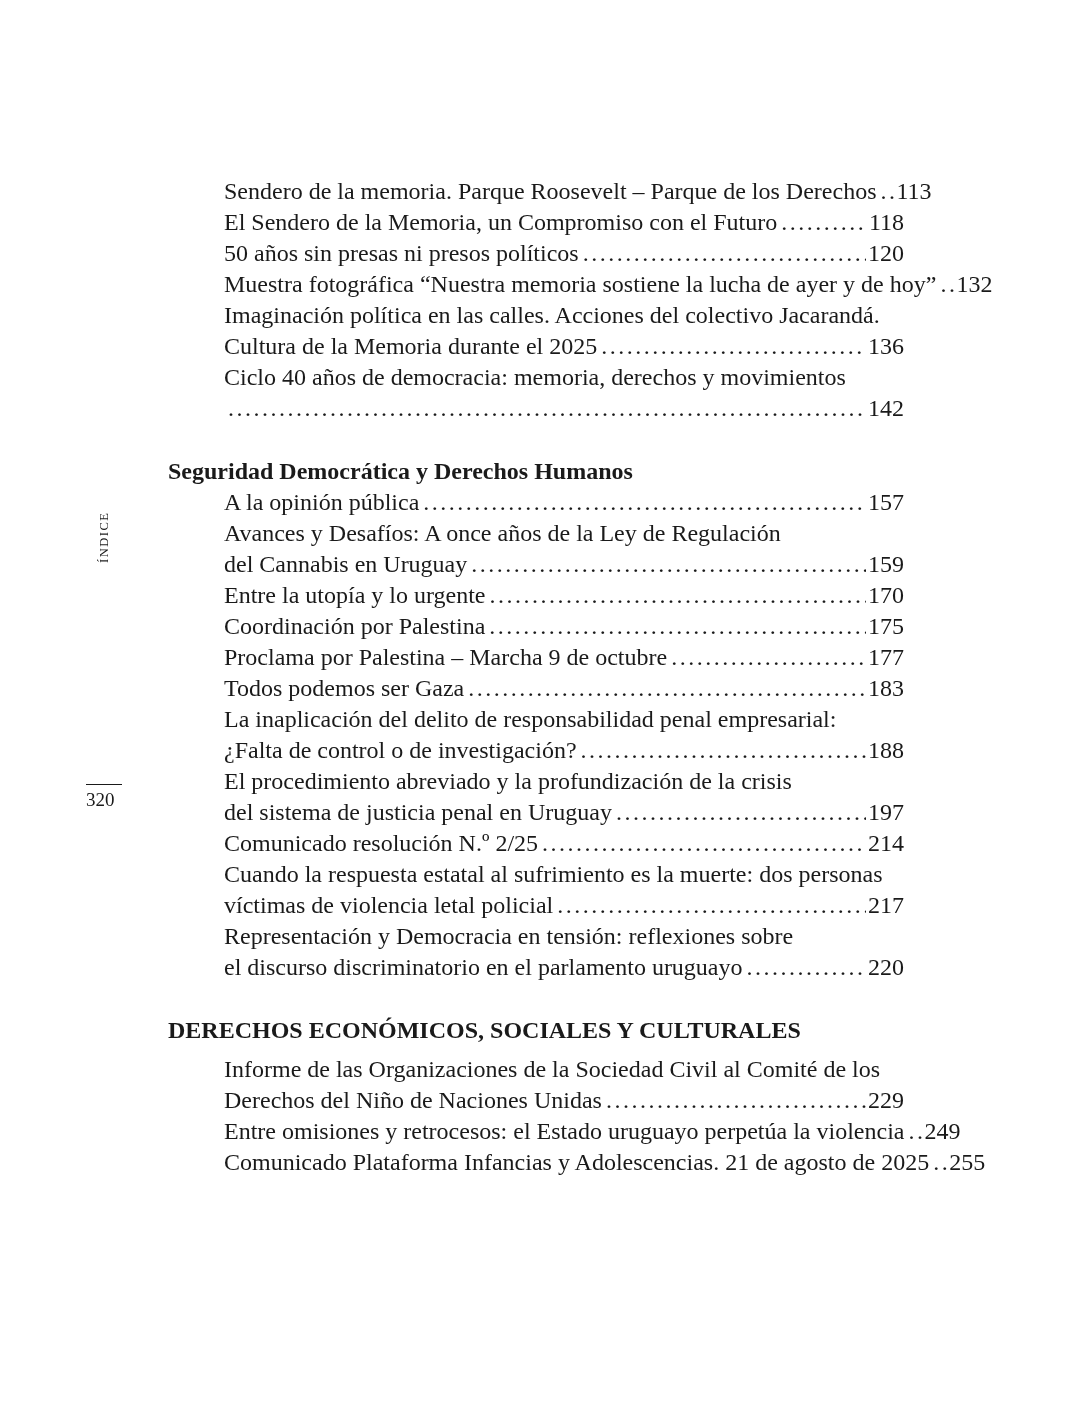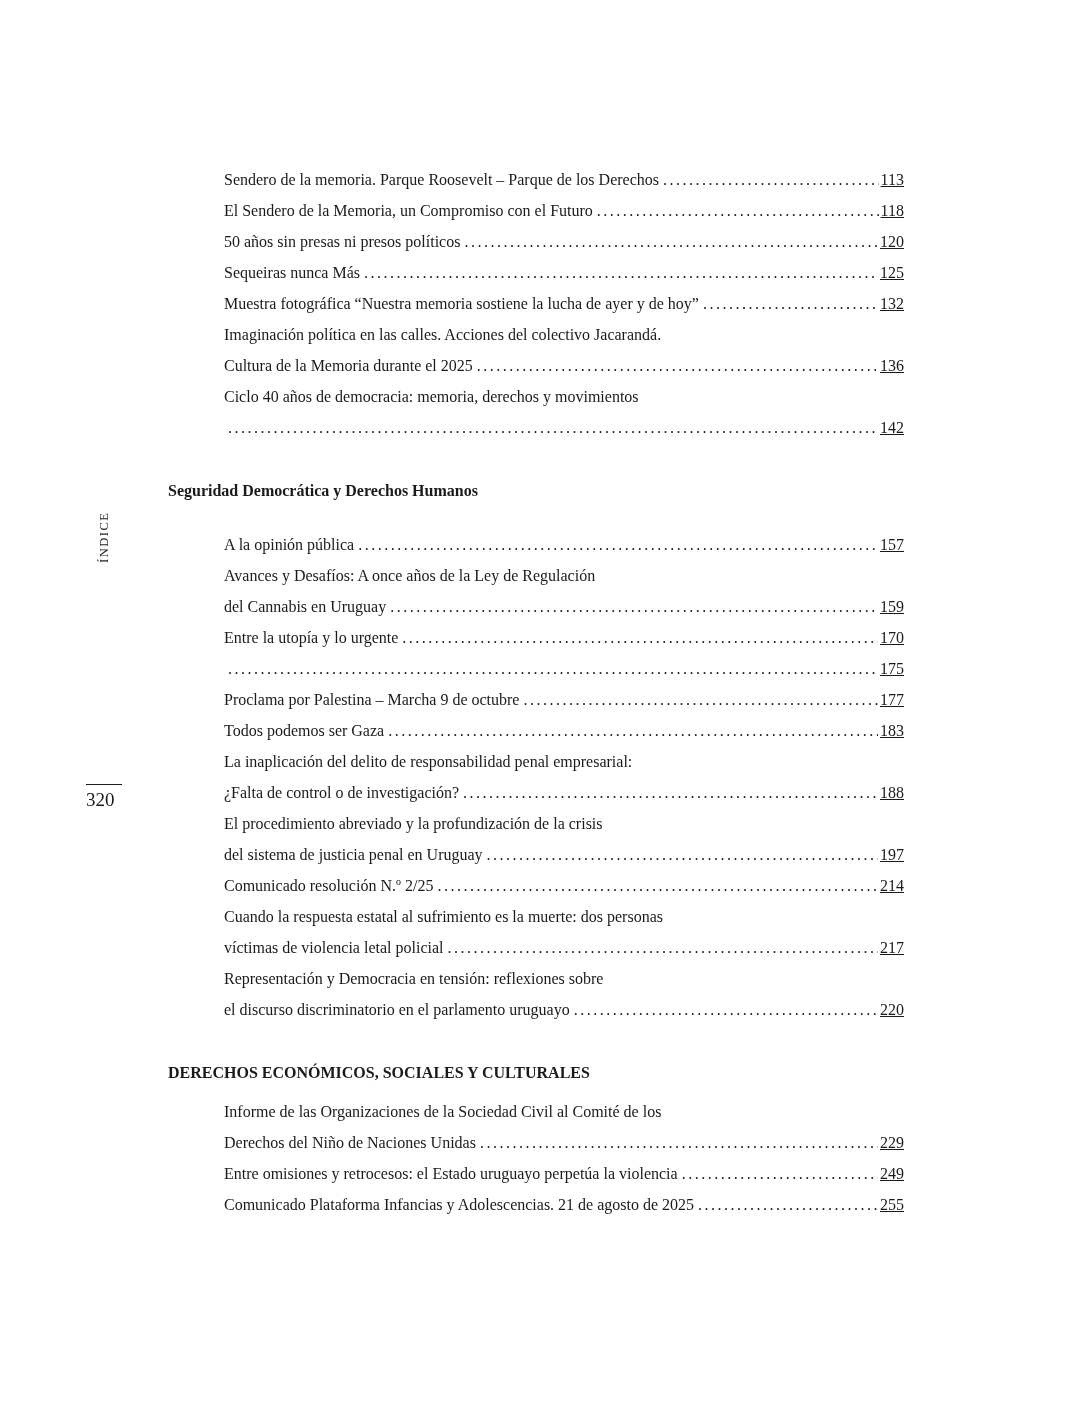--- a/index.html
+++ b/index.html
@@ -37,30 +37,30 @@
     border-top: 1.6px solid #1a1a1a;
     margin-bottom: 3px;
   }
   .folio-number {
     font-size: 19px;
     line-height: 24px;
   }
   .content {
     position: absolute;
     left: 168px;
-    top: 164px;
+    top: 176px;
     width: 736px;
-    font-size: 16px;
+    font-size: 24px;
     line-height: 31px;
   }
   .toc-section { margin: 0; padding: 0; }
   .toc-heading {
     font-weight: bold;
     margin-top: 32px;
-    margin-bottom: 23px;
+    margin-bottom: 0;
   }
   .toc-heading.tight {
     margin-bottom: 8px;
   }
   .toc-entry {
     margin-left: 56px;
   }
   .entry-line { white-space: nowrap; }
   .entry-last {
     display: flex;
@@ -73,21 +73,20 @@
     overflow: hidden;
     white-space: nowrap;
     margin: 0 2px 0 4px;
   }
   .leader::after {
     content: "........................................................................................................................................................................................";
     letter-spacing: 2.5px;
   }
   .entry-page {
     white-space: nowrap;
-    text-decoration: underline;
   }
 </style>
 </head>
 <body>
 
 <div class="page">
   <div class="margin-label">ÍNDICE</div>
 
   <div class="folio">
     <div class="folio-rule"></div>
@@ -112,27 +111,20 @@
         </div>
         <div class="toc-entry">
           <div class="entry-last">
             <span class="entry-text">50 años sin presas ni presos políticos</span>
             <span class="leader"></span>
             <span class="entry-page">120</span>
           </div>
         </div>
         <div class="toc-entry">
           <div class="entry-last">
-            <span class="entry-text">Sequeiras nunca Más</span>
-            <span class="leader"></span>
-            <span class="entry-page">125</span>
-          </div>
-        </div>
-        <div class="toc-entry">
-          <div class="entry-last">
             <span class="entry-text">Muestra fotográfica “Nuestra memoria sostiene la lucha de ayer y de hoy”</span>
             <span class="leader"></span>
             <span class="entry-page">132</span>
           </div>
         </div>
         <div class="toc-entry">
           <div class="entry-line">Imaginación política en las calles. Acciones del colectivo Jacarandá.</div>
           <div class="entry-last">
             <span class="entry-text">Cultura de la Memoria durante el 2025</span>
             <span class="leader"></span>
@@ -166,20 +158,21 @@
         </div>
         <div class="toc-entry">
           <div class="entry-last">
             <span class="entry-text">Entre la utopía y lo urgente</span>
             <span class="leader"></span>
             <span class="entry-page">170</span>
           </div>
         </div>
         <div class="toc-entry">
           <div class="entry-last">
+            <span class="entry-text">Coordinación por Palestina</span>
             <span class="leader"></span>
             <span class="entry-page">175</span>
           </div>
         </div>
         <div class="toc-entry">
           <div class="entry-last">
             <span class="entry-text">Proclama por Palestina – Marcha 9 de octubre</span>
             <span class="leader"></span>
             <span class="entry-page">177</span>
           </div>

